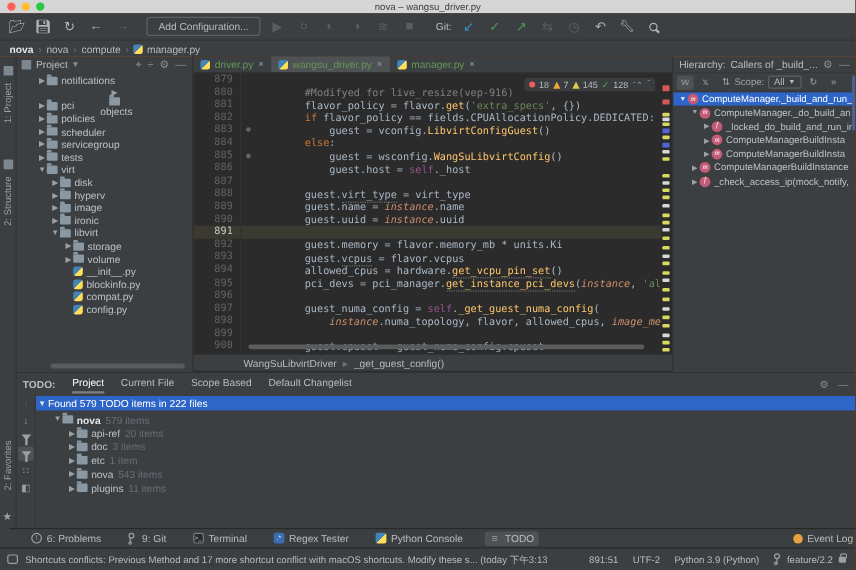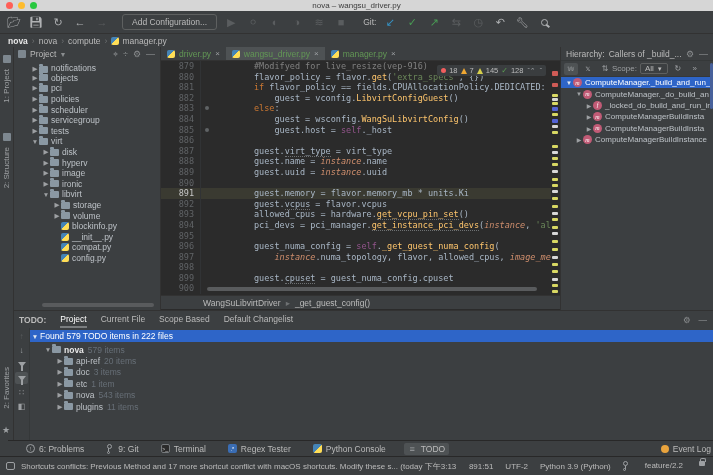--- a/index.html
+++ b/index.html
@@ -64,21 +64,21 @@
   .tab.active { background:#4e5254; }
   .tab .x { color:#9da0a3; font-size:8px; }
   .code { position:relative; height:234px; overflow:hidden;
     font-family:"DejaVu Sans Mono", monospace; font-size:8.5px; }
   .cline { display:flex; height:10.6px; line-height:10.6px; white-space:pre; position:relative;}
   .cline.cur { background:#3a3a31; }
   .gut { width:40px; text-align:right; color:#606366; flex:none; padding-right:6px;
     border-right:1px solid #313335; }
   .cline.cur .gut { color:#c8c8c8; }
   .gdot { position:absolute; left:44px; top:3px; width:4px; height:4px; border-radius:50%; background:#5f6365; }
-  .ctext { padding-left:12px; }
+  .ctext { padding-left:12px;margin-top:12px; }
   .tk-c{color:#808080;} .tk-k{color:#cc7832;} .tk-s{color:#6a8759;} .tk-f{color:#ffc66d;}
   .tk-p{color:#a9b7c6;} .tk-i{color:#cf8e6d; font-style:italic;} .tk-sf{color:#94558d;}
   .tk-u{border-bottom:1px dotted #6e7173;}
   .estripe { position:absolute; right:0; top:14px; width:9px; height:234px; background:#2b2b2b; }
   .emark { position:absolute; left:1px; width:6px; border-radius:1px; }
   .insp { position:absolute; right:14px; top:4px; height:11px; display:flex; align-items:center;
     background:rgba(60,63,65,.92); border-radius:2px; padding:0 4px; gap:3px;
     font-size:7.5px; color:#bbbbbb; font-family:"Liberation Sans",sans-serif; }
   .insp .dot { width:5px; height:5px; border-radius:50%; background:#f25e5e; }
   .insp .tri { width:0; height:0; border-left:3.5px solid transparent; border-right:3.5px solid transparent;
@@ -229,26 +229,26 @@
     <div class="pj-head">
       <span class="stripe-ico" style="position:static;margin-left:4px"></span>
       <span class="ttl">Project</span>
       <span class="caret">▼</span>
       <span class="hic hicon">⌖</span>
       <span class="hicon">÷</span>
       <span class="hicon">⚙</span>
       <span class="hicon">—</span>
     </div>
     <div class="tree">
-        <div class="trow" style="padding-left: 17px; align-items: flex-end;">
+        <div class="trow" style="padding-left: 17px;">
           <span class="chev">▶</span>
           <span class="fold-ic"></span>
           <span class="lbl">notifications</span>
         </div>
-        <div class="trow" style="padding-left: 17px;">
+        <div class="trow" style="padding-left: 17px; flex-direction: column;">
           <span class="chev">▶</span>
           <span class="fold-ic"></span>
           <span class="lbl">objects</span>
         </div>
         <div class="trow" style="padding-left: 17px;">
           <span class="chev">▶</span>
           <span class="fold-ic"></span>
           <span class="lbl">pci</span>
         </div>
         <div class="trow" style="padding-left: 17px;">
@@ -303,28 +303,28 @@
         </div>
         <div class="trow" style="padding-left: 39px;">
           <span class="chev">▶</span>
           <span class="fold-ic"></span>
           <span class="lbl">storage</span>
         </div>
         <div class="trow" style="padding-left: 39px;">
           <span class="chev">▶</span>
           <span class="fold-ic"></span>
           <span class="lbl">volume</span>
+        </div>
+        <div class="trow" style="padding-left: 47px;">
+          <span class="py-ic"></span>
+          <span class="lbl">__init__.py</span>
         </div>
         <div class="trow" style="padding-left: 47px;">
           <span class="py-ic"></span>
           <span class="lbl">blockinfo.py</span>
-        </div>
-        <div class="trow" style="padding-left: 47px;">
-          <span class="py-ic"></span>
-          <span class="lbl">__init__.py</span>
         </div>
         <div class="trow" style="padding-left: 47px;">
           <span class="py-ic"></span>
           <span class="lbl">compat.py</span>
         </div>
         <div class="trow" style="padding-left: 47px;">
           <span class="py-ic"></span>
           <span class="lbl">config.py</span>
         </div>
       </div>
@@ -469,20 +469,25 @@
         </div>
         <div class="hrow" style="padding-left: 24px;">
           <span class="chev">▶</span>
           <span class="mficon">m</span>
           <span class="lbl">ComputeManagerBuildInsta</span>
         </div>
         <div class="hrow" style="padding-left: 14px;">
           <span class="chev">▶</span>
           <span class="mficon">m</span>
           <span class="lbl">ComputeManagerBuildInstance</span>
+        </div>
+        <div class="hrow" style="padding-left: 14px;">
+          <span class="chev">▶</span>
+          <span class="mficon">f</span>
+          <span class="lbl">_check_access_ip(mock_notify,</span>
         </div>
       </div>
     <div class="h-scrollthumb"></div>
   </div>
 
   <div class="todo">
     <div class="td-head">
       <span class="td-label">TODO:</span>
       <span style="display:flex">
           <span class="td-tab sel">Project</span>
@@ -592,21 +597,21 @@
     </span>
   </div>
 
   <div class="sbar">
     <span class="sb-ico"></span>
     <span class="sb-msg">Shortcuts conflicts: Previous Method and 17 more shortcut conflict with macOS shortcuts. Modify these s... (today 下午3:13)</span>
     <span class="sb-right">
       <span>891:51</span>
       <span>UTF-2</span>
       <span>Python 3.9 (Python)</span>
-      <span style="display:flex;gap:14px">
+      <span style="display:flex;align-items:center;gap:3px">
         <span class="gb">
             <i></i>
           </span>
         <span>feature/2.2</span>
         <span class="lock"></span>
       </span>
     </span>
   </div>
 
 </div>

